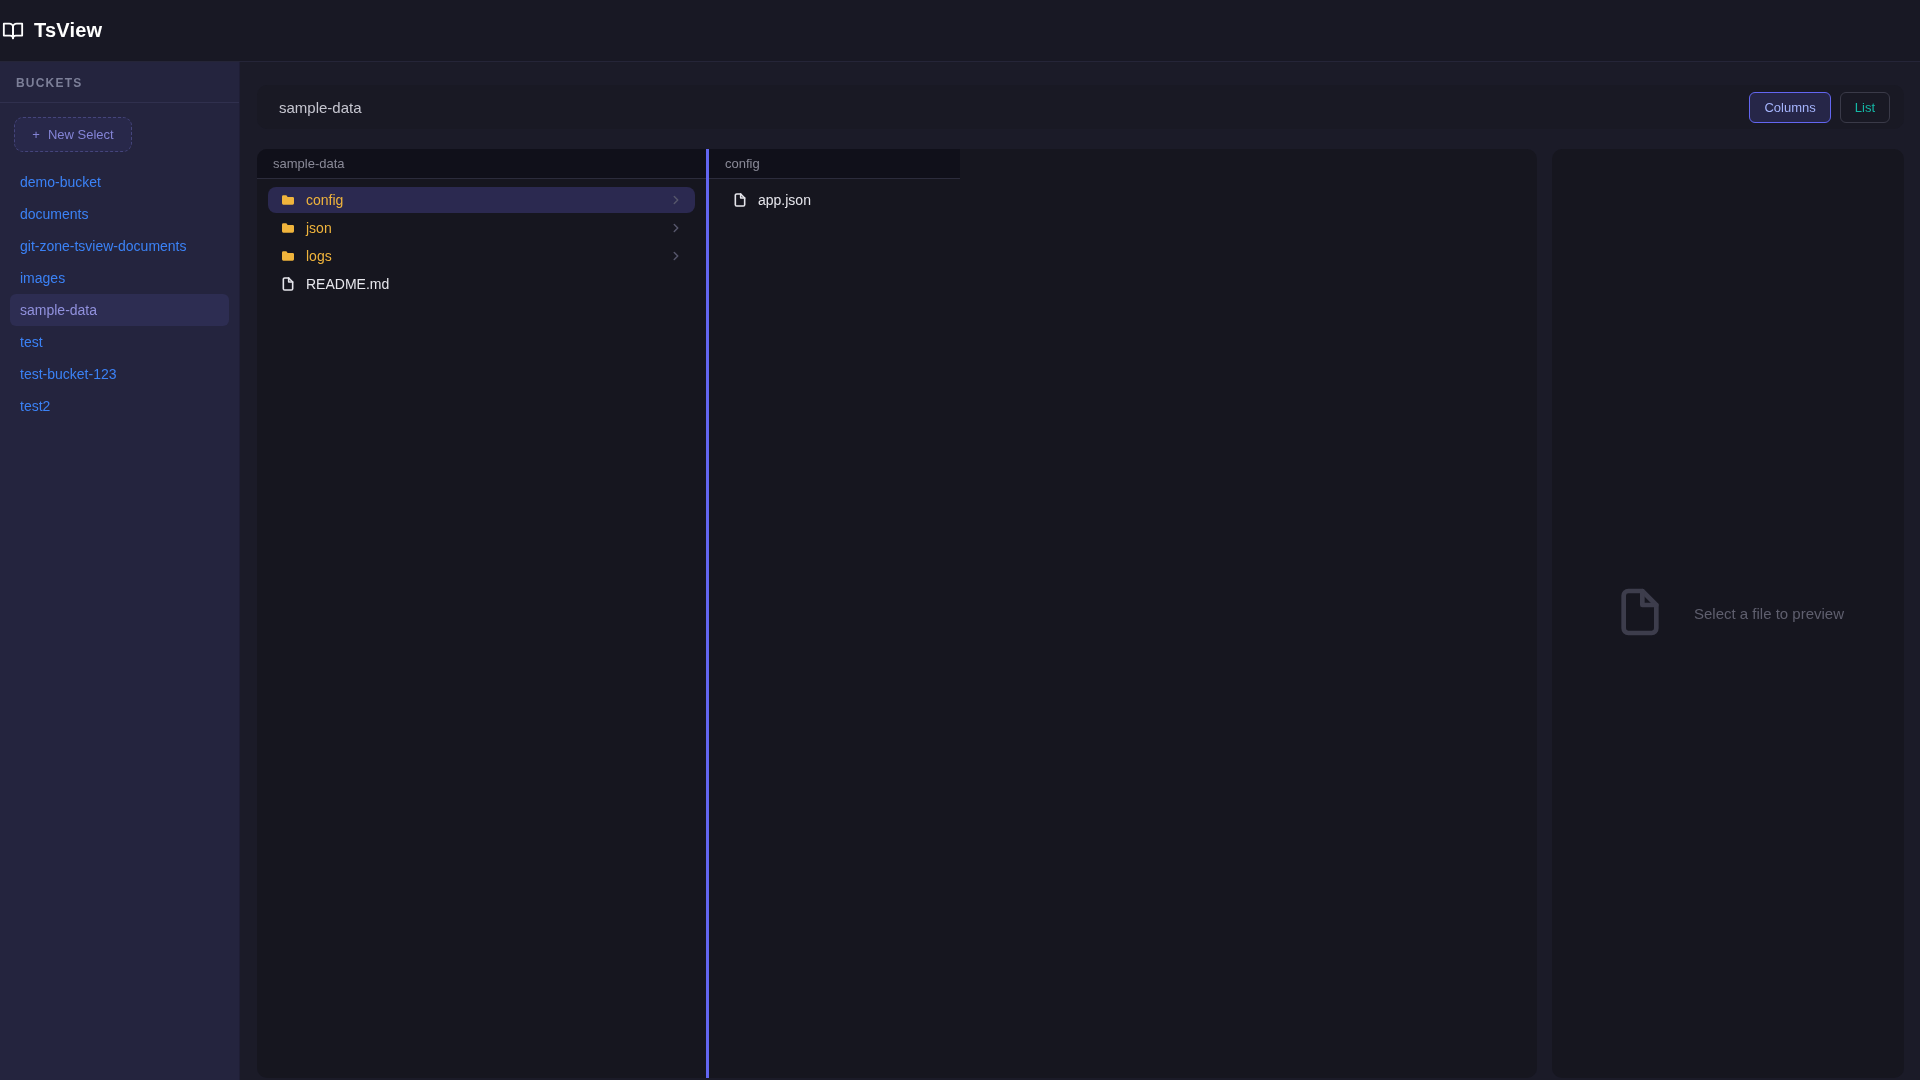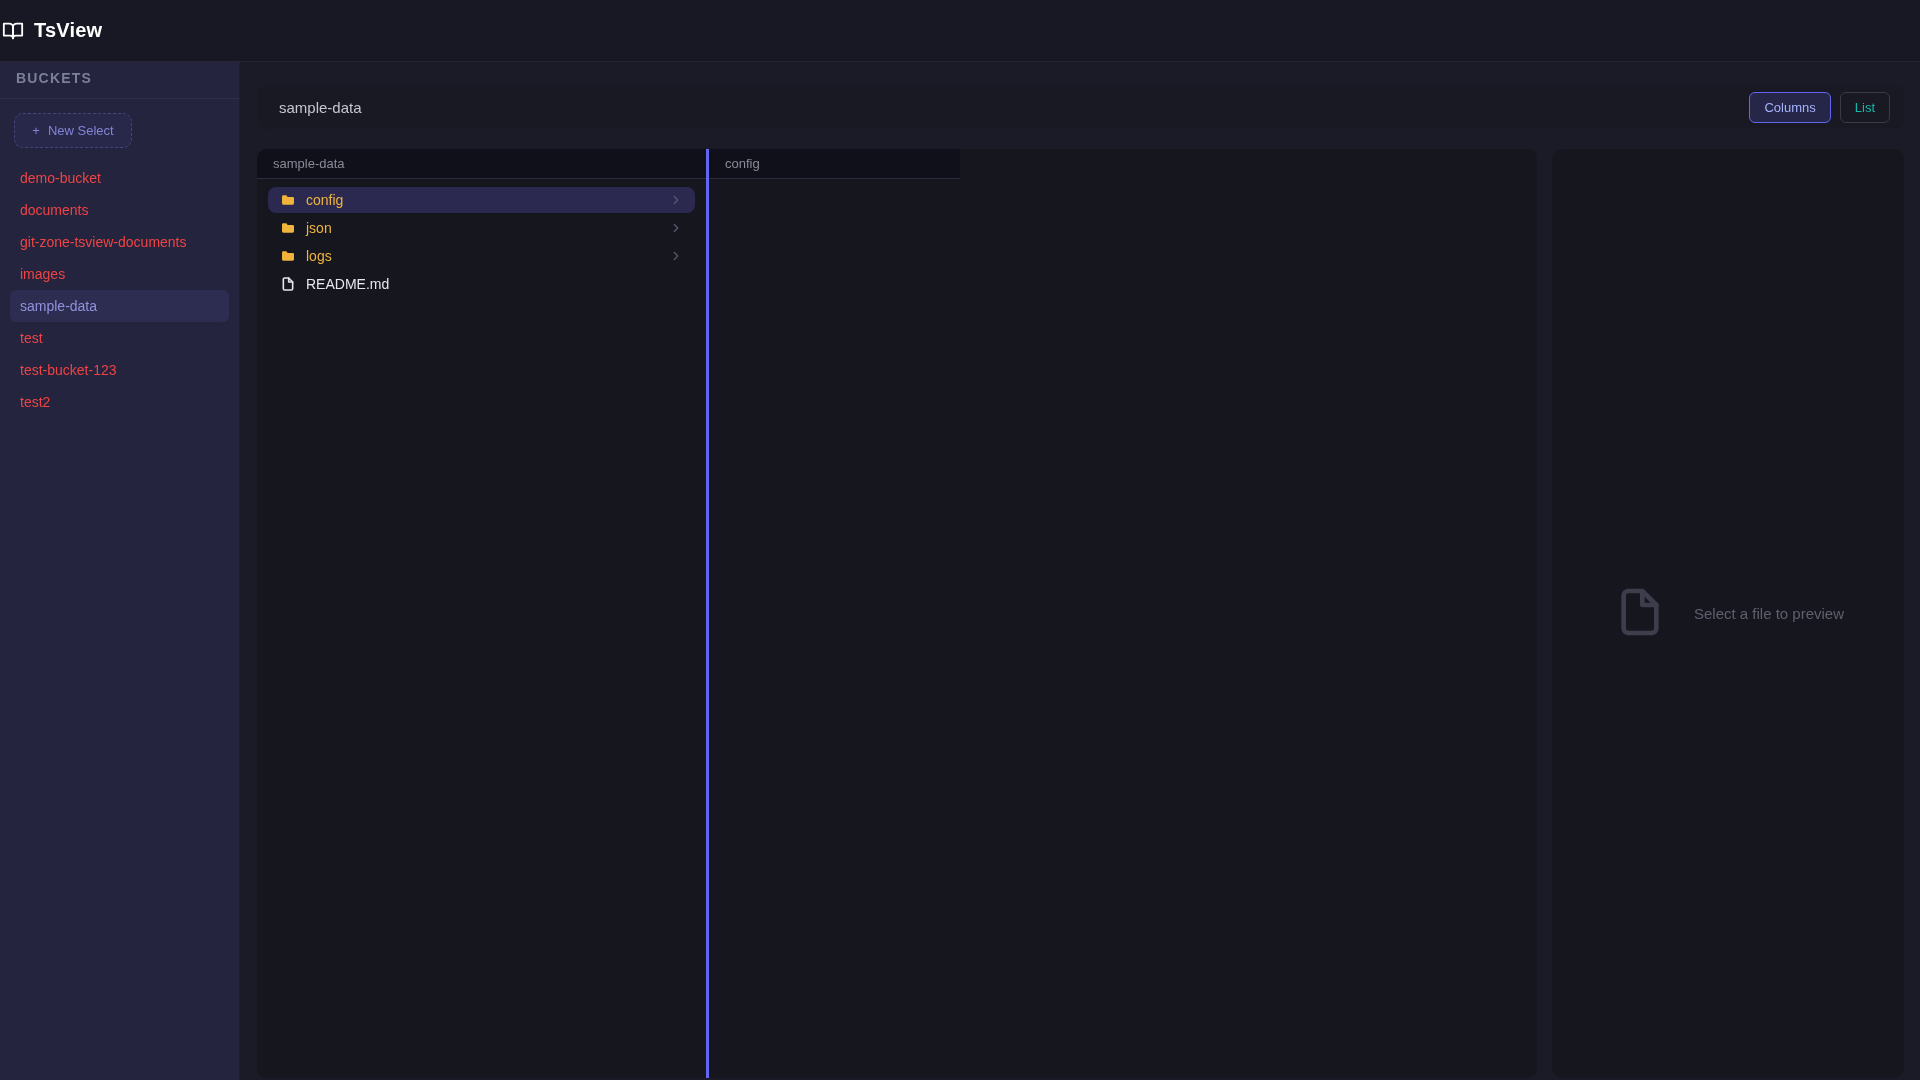--- a/index.html
+++ b/index.html
@@ -26,33 +26,33 @@
 
   
   .shell { display:flex; height:1034px; }
 
   
   .sidebar {
     width:240px; background:#24243e; border-right:1px solid #1510204d;
     display:flex; flex-direction:column; flex-shrink:0;
   }
   .sidebar-header {
-    padding:8px 16px 12px; font-size:14px; font-weight:bold; letter-spacing:1.2px;
+    padding:14px 16px 12px; font-size:12px; font-weight:bold; letter-spacing:1.2px;
     color:#7c7f98; border-bottom:1px solid #30304e;
   }
   .new-bucket {
     margin:14px 14px 10px; width:118px;
     border:1px dashed #45457c; border-radius:9px; background:rgba(99,102,241,.07);
     color:#8484d6; font-size:13px; padding:9px 0; text-align:center;
     display:flex; align-items:center; justify-content:center; gap:8px; cursor:pointer;
   }
   .bucket-list { padding:4px 10px; display:flex; flex-direction:column; }
   .bucket-item {
     height:32px; display:flex; align-items:center; padding:0 10px;
-    font-size:14px; color:#ef4444; border-radius:6px; cursor:pointer; white-space:nowrap;
+    font-size:14px; color:#3b82f6; border-radius:6px; cursor:pointer; white-space:nowrap;
   }
   .bucket-item.selected { background:#2d2d52; color:#9191dd; }
 
   
   .main { flex:1; padding:23px 16px 18px 17px; display:flex; flex-direction:column; }
   .main-header {
     height:44px; background:#191924; border-radius:10px; flex-shrink:0;
     display:flex; align-items:center; padding:0 14px 0 22px;
   }
   .main-title { font-size:15px; color:#c6c6d0; }
@@ -193,20 +193,31 @@
                     <path d="M13 3H7a2 2 0 0 0-2 2v14a2 2 0 0 0 2 2h10a2 2 0 0 0 2-2V9z"></path>
                     <path d="M13 3v6h6"></path>
                   </svg>
                 </span>
                 <span class="label-file">README.md</span>
               </div>
             </div>
           </div>
           <div class="col col-2">
             <div class="col-header">config</div>
+            <div class="col-body">
+              <div class="entry">
+                <span class="icon16">
+                  <svg width="16" height="16" viewBox="0 0 24 24" fill="none" stroke="#e6e6ec" stroke-width="2.4" stroke-linecap="round" stroke-linejoin="round">
+                    <path d="M13 3H7a2 2 0 0 0-2 2v14a2 2 0 0 0 2 2h10a2 2 0 0 0 2-2V9z"></path>
+                    <path d="M13 3v6h6"></path>
+                  </svg>
+                </span>
+                <span class="label-file">app.json</span>
+              </div>
+            </div>
           </div>
         </div>
 
       <div class="preview-panel">
         <span>
           <svg width="56" height="56" viewBox="0 0 24 24" fill="none" stroke="#3d3d4c" stroke-width="2" stroke-linecap="round" stroke-linejoin="round">
             <path d="M13 3H7a2 2 0 0 0-2 2v14a2 2 0 0 0 2 2h10a2 2 0 0 0 2-2V9z"></path>
             <path d="M13 3v6h6"></path>
           </svg>
         </span>

